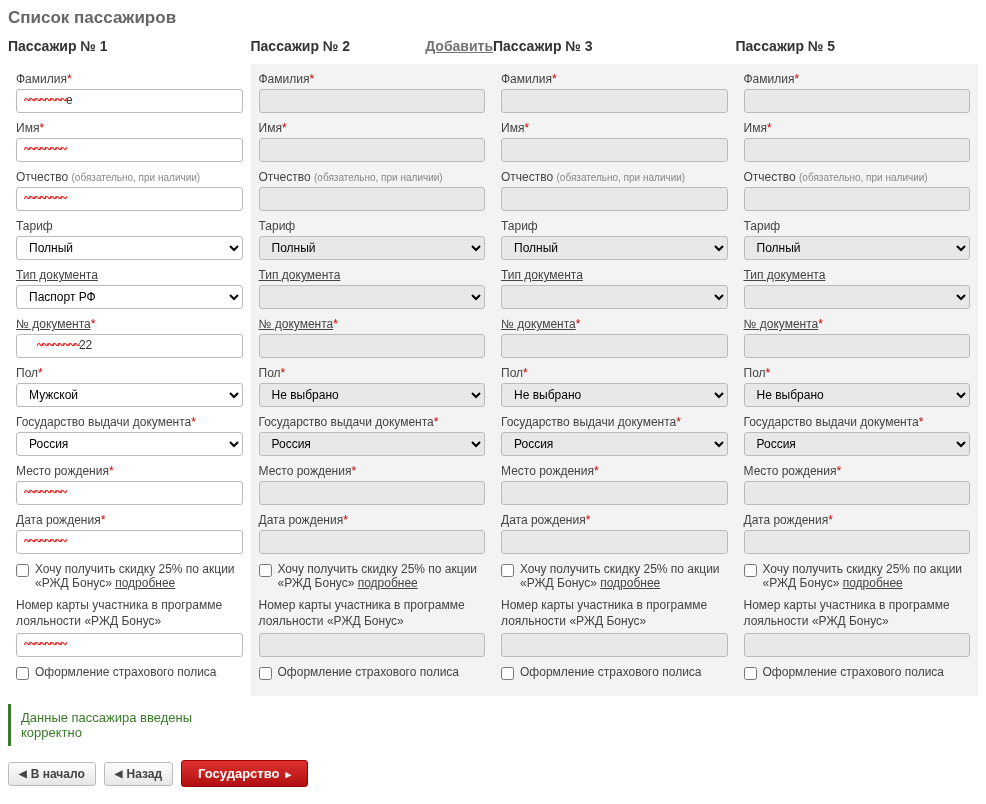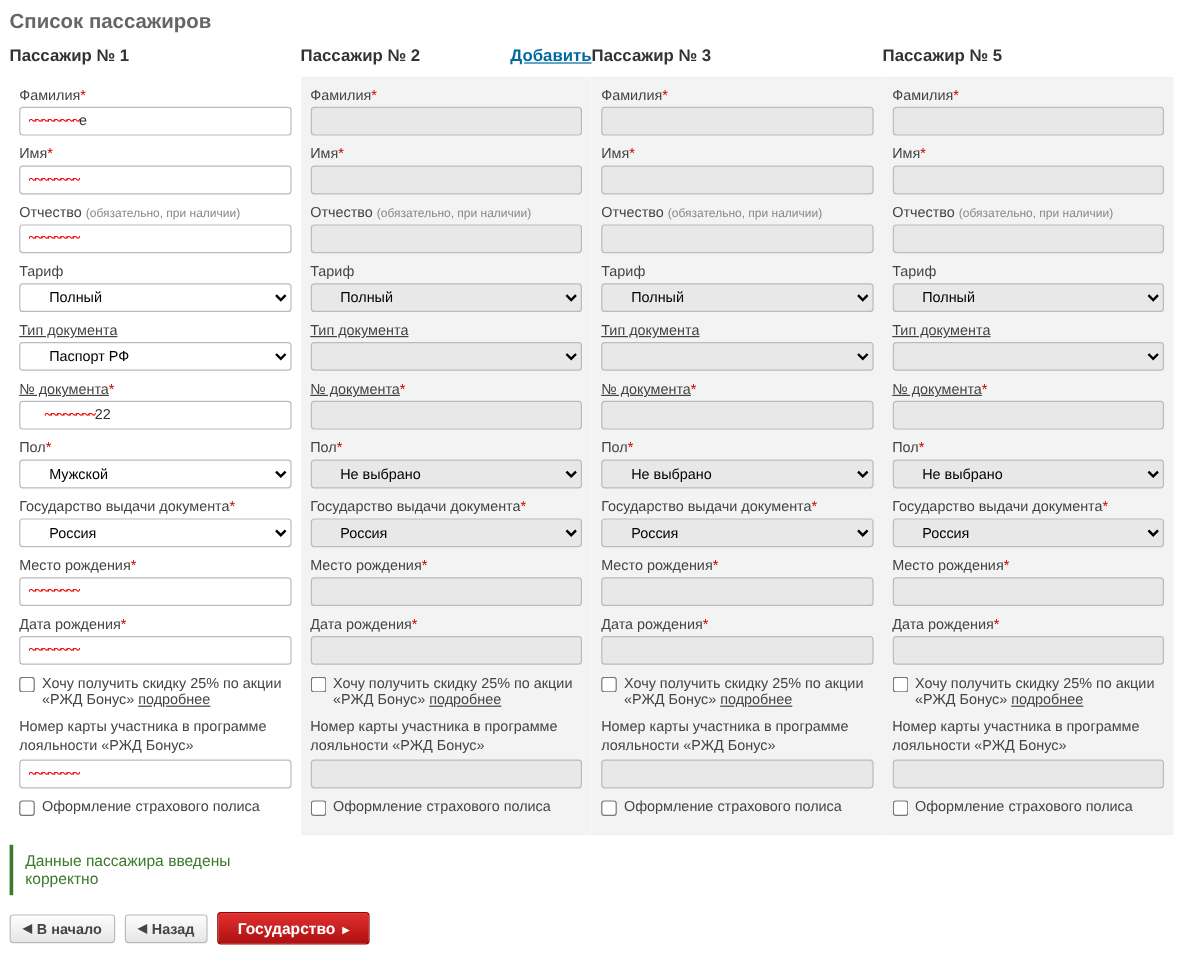--- a/index.html
+++ b/index.html
@@ -1,29 +1,29 @@
 <!DOCTYPE html>
 <html><head>
 <meta charset="utf-8">
 <style>
 * { box-sizing: border-box; margin: 0; padding: 0; }
 body { font-family: Arial, sans-serif; font-size: 12px; color: #333; background: #fff; padding: 8px; width: 986px; }
 .page-title { font-size: 17px; font-weight: bold; color: #666; margin-bottom: 8px; }
 .columns { display: flex; }
 .col { flex: 1; min-width: 0; }
 .col-header { display: flex; justify-content: space-between; align-items: center; font-size: 14px; font-weight: bold; color: #333; margin-bottom: 8px; height: 20px; }
-.add-link { color: #0369a1; font-weight: bold; text-decoration: underline; font-size: 14px; cursor: pointer; }
+.add-link { color: #737373; font-weight: bold; text-decoration: underline; font-size: 14px; cursor: pointer; }
 .panel { background: #f3f3f3; padding: 8px; }
 .col:first-child .panel { background: #fff; }
 .field { margin-bottom: 8px; }
 .field-label { font-size: 12px; color: #444; margin-bottom: 3px; display: block; }
 .field-label .req { color: #c00; }
 .field-label .hint { font-size: 10px; color: #888; }
 .underline-label { text-decoration: underline; }
-input[type=text], select { width: 100%; height: 24px; border: 1px solid #bbb; border-radius: 3px; padding: 2px 20px; font-size: 12px; background: #fff; }
+input[type=text], select { width: 100%; height: 24px; border: 1px solid #bbb; border-radius: 3px; padding: 2px 8px; font-size: 12px; background: #fff; }
 .col:not(:first-child) input[type=text], .col:not(:first-child) select { background: #e8e8e8; }
 select { appearance: auto; }
 .scribble { display: inline-block; color: #e00; filter: blur(0.6px); font-weight: bold; letter-spacing: -1px; font-family: cursive; }
 .checkbox-row { display: flex; align-items: flex-start; gap: 6px; font-size: 12px; color: #444; margin-bottom: 8px; }
 .checkbox-row input { margin-top: 2px; }
 .more-link { text-decoration: underline; cursor: pointer; }
 .bonus-label { font-size: 12px; color: #444; margin-bottom: 4px; line-height: 1.3; }
 .valid-msg { border-left: 3px solid #3a7a2a; padding: 6px 10px; color: #3a7a2a; font-weight: normal; font-size: 13px; margin-top: 8px; width: 230px; }
 .nav-buttons { display: flex; gap: 8px; margin-top: 14px; align-items: center; }
 .nav-btn { display: inline-flex; align-items: center; gap: 4px; background: linear-gradient(#fdfdfd,#e6e6e6); border: 1px solid #bbb; border-radius: 3px; padding: 4px 10px; font-size: 12px; font-weight: bold; color: #444; cursor: pointer; }

